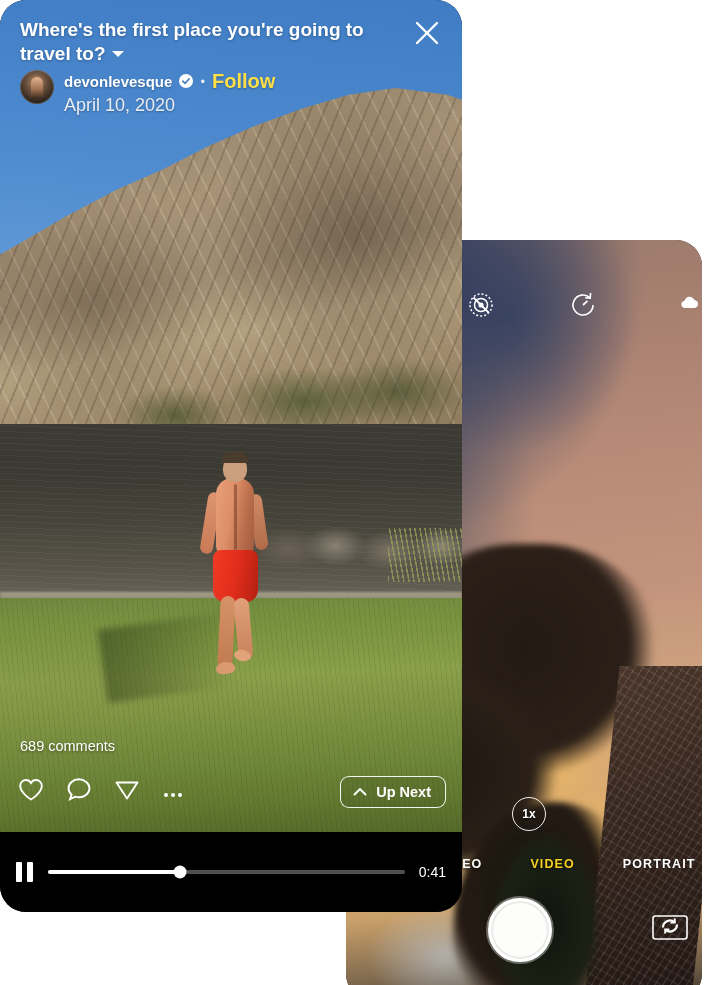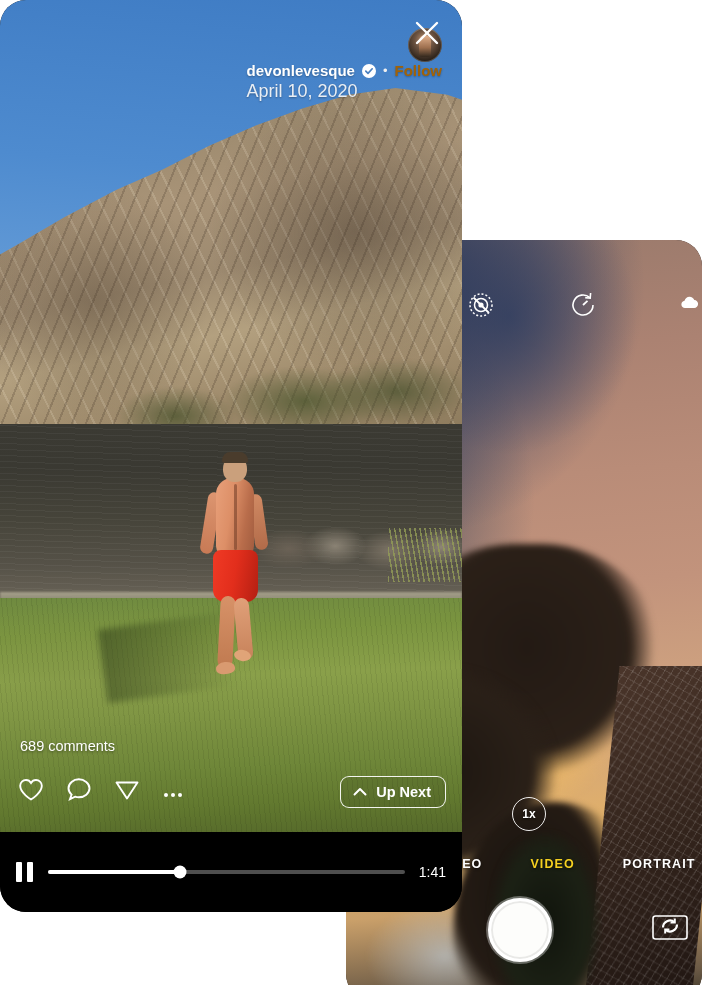--- a/index.html
+++ b/index.html
@@ -223,36 +223,36 @@
     color: #fff; font-size: 19px; font-weight: 700; line-height: 1.26;
     text-shadow: 0 1px 3px rgba(0,0,0,.28);
   }
   .caret-down {
     display: inline-block; width: 0; height: 0; margin-left: 6px; vertical-align: 3px;
     border-left: 6px solid transparent; border-right: 6px solid transparent;
     border-top: 6px solid #fff;
   }
   .close-btn { position: absolute; right: 18px; top: 16px; width: 34px; height: 34px; color: #fff; }
 
-  .vp-user { display: flex; align-items: flex-end; margin-top: 10px; flex-direction: column; }
+  .vp-user { display: flex; align-items: flex-start; margin-top: 4px; }
   .avatar {
     width: 34px; height: 34px; border-radius: 50%; flex: none; overflow: hidden;
     background: radial-gradient(60% 60% at 48% 36%, #c49a78 0%, #6d5340 46%, #2a2119 100%);
     box-shadow: inset 0 0 0 1px rgba(255,255,255,.2);
   }
   .avatar i {
     display: block; margin: 7px auto 0; width: 12px; height: 22px; border-radius: 6px 6px 3px 3px;
     background: linear-gradient(180deg, #e5b490 0%, #9d6f4e 58%, #33281d 100%);
   }
   .u-meta { margin-left: 10px; }
   .u-line1 { display: flex; align-items: center; gap: 7px; }
   .u-name { color: #fff; font-size: 15px; font-weight: 700; text-shadow: 0 1px 2px rgba(0,0,0,.3); }
   .verified { width: 14px; height: 14px; color: #fff; }
   .dot-sep { color: #f0f0f0; font-size: 13px; line-height: 1; }
-  .follow { color: #a16207; font-size: 15px; font-weight: 600; text-shadow: 0 1px 2px rgba(0,0,0,.3); }
+  .follow { color: #fde047; font-size: 20px; font-weight: 600; text-shadow: 0 1px 2px rgba(0,0,0,.3); }
   .u-date { color: #e9eef4; font-size: 18px; margin-top: 2px; text-shadow: 0 1px 2px rgba(0,0,0,.3); }
 
   
   .vp-comments {
     position: absolute; left: 20px; top: 738px;
     color: #fff; font-size: 14.5px; text-shadow: 0 1px 3px rgba(0,0,0,.45);
   }
   .vp-actions { position: absolute; left: 16px; top: 774px; display: flex; align-items: center; gap: 18px; }
   .act { width: 30px; height: 30px; color: #fff; }
   .act.more { width: 26px; display: flex; align-items: flex-end; justify-content: center; gap: 3px; padding-bottom: 7px; }
@@ -362,20 +362,21 @@
         <div class="r-head"></div>
           <div class="r-hair"></div>
         <div class="r-shorts"></div>
         <div class="r-leg-l"></div>
           <div class="r-leg-r"></div>
         <div class="r-foot-l"></div>
           <div class="r-foot-r"></div>
       </div>
 
       <div class="vp-head">
+        <div class="vp-title"><span>Where's the first place you're going to travel to?</span><span class="caret-down"></span></div>
 
         <div class="close-btn">
           <svg viewBox="0 0 34 34" width="34" height="34" stroke="currentColor" stroke-width="2.4" stroke-linecap="round">
             <line x1="7" y1="7" x2="27" y2="27"></line>
             <line x1="27" y1="7" x2="7" y2="27"></line>
           </svg>
         </div>
 
         <div class="vp-user">
           <div class="avatar">
@@ -435,17 +436,17 @@
 
     <div class="player">
       <div class="pause">
           <span></span>
           <span></span>
         </div>
       <div class="track">
         <div class="fill" style="width: 37%;"></div>
         <div class="knob" style="left: 37%;"></div>
       </div>
-      <div class="time">1:41</div>
+      <div class="time">0:41</div>
     </div>
   </div>
 
 </div>
 
 </body></html>

